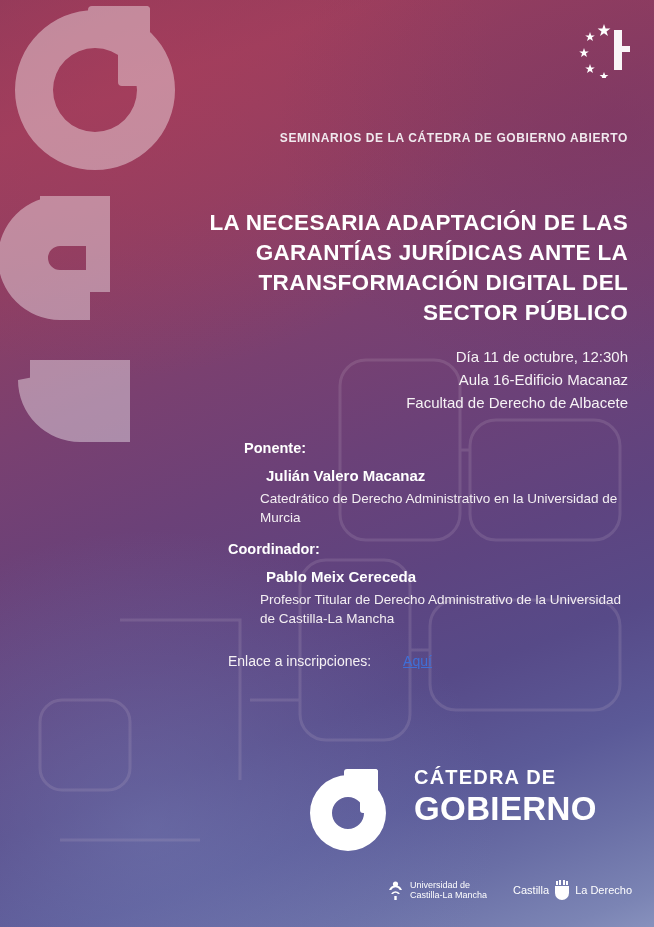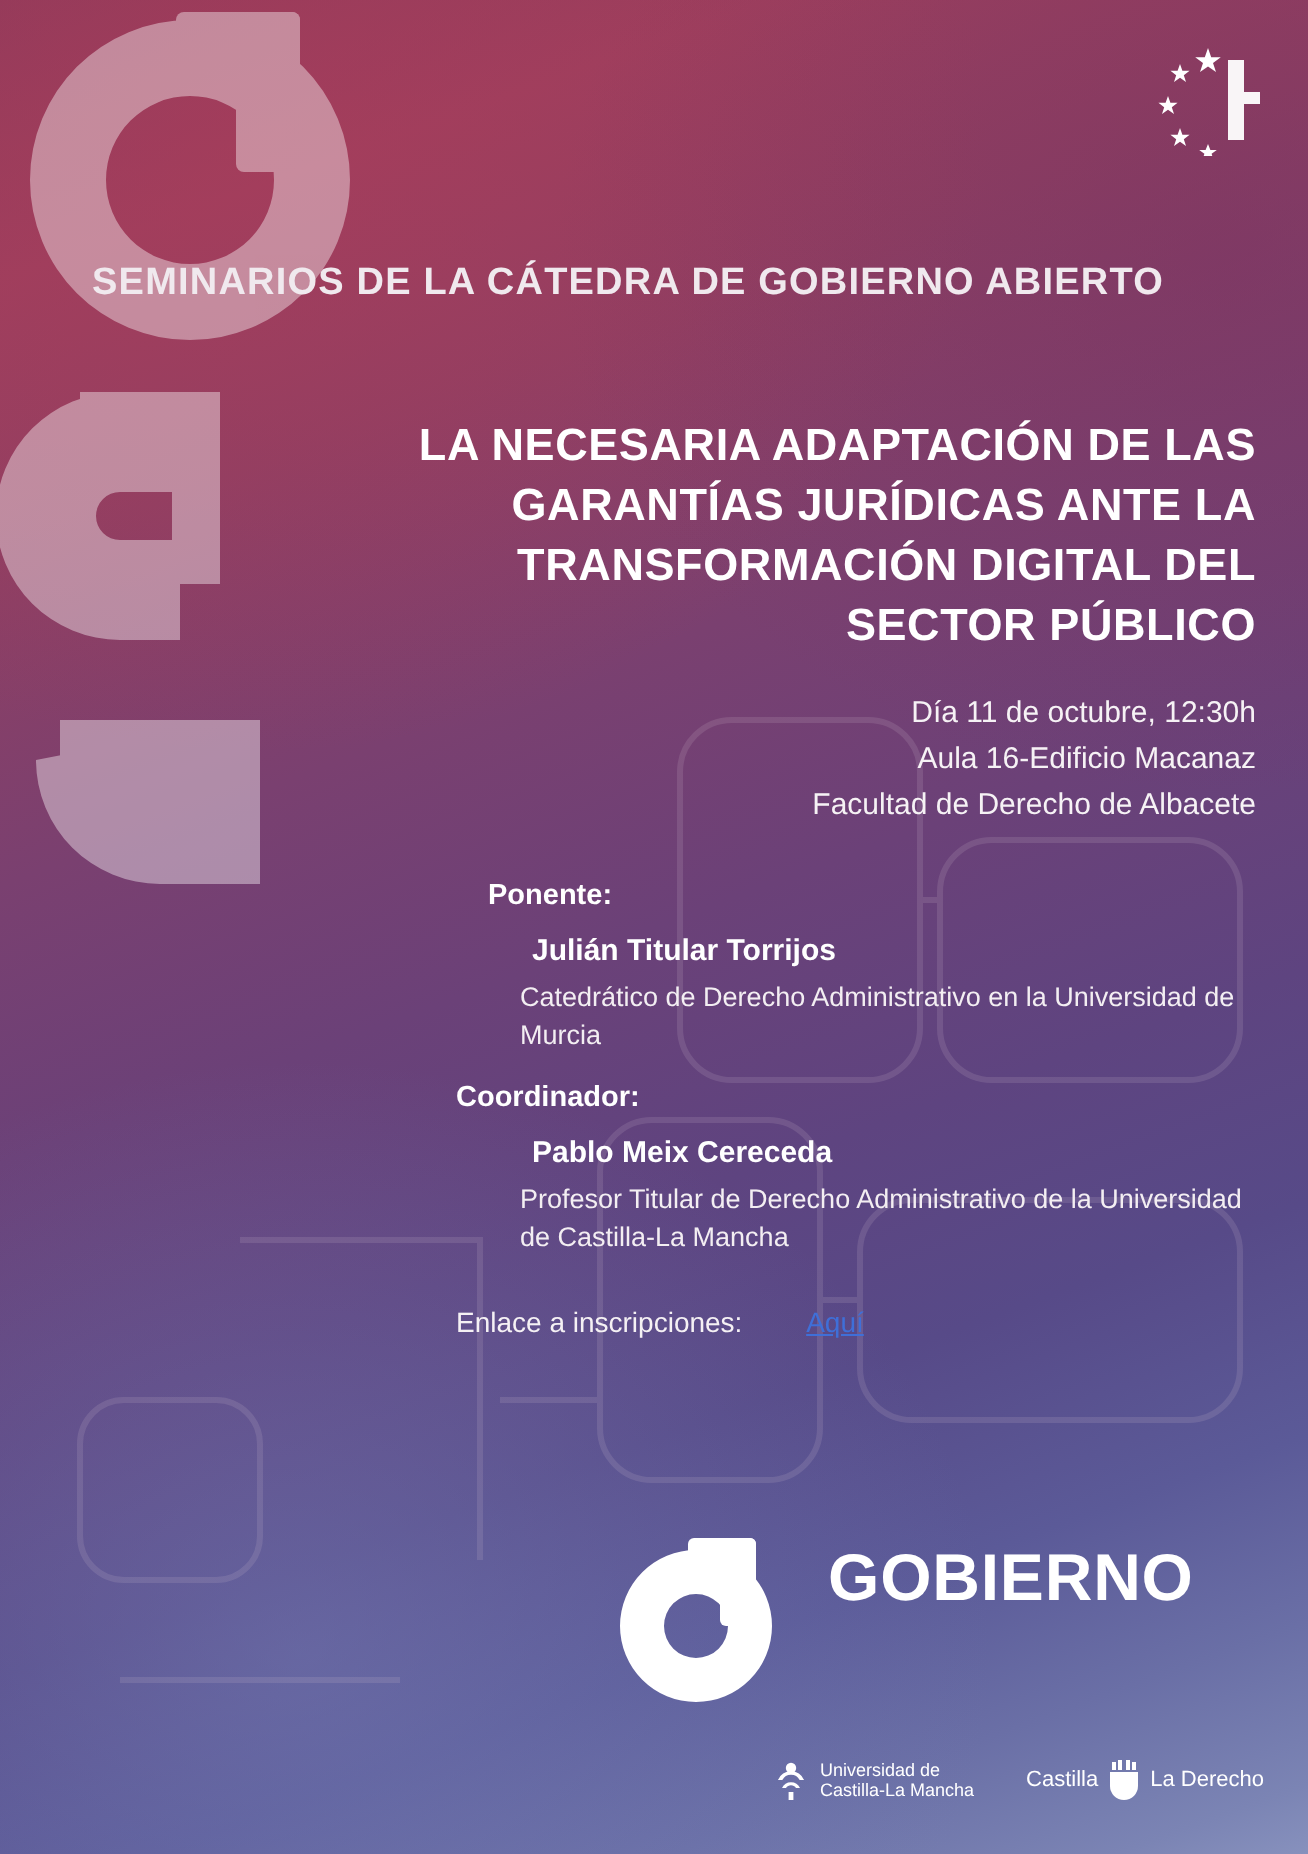--- a/index.html
+++ b/index.html
@@ -94,22 +94,22 @@
     font-size: 21px;
     font-weight: bold;
     color: #ffffff;
     margin-top: 2px;
   }
 
   .kicker {
     position: absolute;
     left: 0; right: 26px;
     top: 131px;
-    text-align: center;
-    font-size: 19px;
+    text-align: right;
+    font-size: 12px;
     font-weight: bold;
     letter-spacing: 0.6px;
     color: #f0e9ee;
   }
 
   .title {
     position: absolute;
     right: 26px;
     top: 208px;
     width: 420px;
@@ -301,21 +301,21 @@
   <div class="title">LA NECESARIA ADAPTACIÓN DE LAS GARANTÍAS JURÍDICAS ANTE LA TRANSFORMACIÓN DIGITAL DEL SECTOR PÚBLICO</div>
 
   <div class="when">
     <div>Día 11 de octubre, 12:30h</div>
     <div>Aula 16-Edificio Macanaz</div>
     <div>Facultad de Derecho de Albacete</div>
   </div>
 
   <div class="people">
     <div class="role">Ponente:</div>
-    <div class="pname">Julián Titular Torrijos</div>
+    <div class="pname">Julián Valero Macanaz</div>
     <div class="paffil">Catedrático de Derecho Administrativo en la Universidad de Murcia</div>
 
     <div class="role">Coordinador:</div>
     <div class="pname">Pablo Meix Cereceda</div>
     <div class="paffil">Profesor Titular de Derecho Administrativo de la Universidad de Castilla-La Mancha</div>
 
     <div class="enlace">
       <span>Enlace a inscripciones:</span>
       <a href="#">Aquí</a>
     </div>
@@ -324,20 +324,21 @@
   <div class="brand">
     <svg class="mark" viewBox="0 0 96 96">
       <g fill="#ffffff">
         <path d="M48 10 a38 38 0 1 0 0 76 a38 38 0 1 0 0 -76 z
                  M48 32 a16 16 0 1 1 0 32 a16 16 0 1 1 0 -32 z" fill-rule="evenodd"></path>
         <rect x="44" y="4" width="34" height="18" rx="3"></rect>
         <rect x="60" y="4" width="18" height="44" rx="3"></rect>
       </g>
     </svg>
     <div class="words">
+      <div class="w1">CÁTEDRA DE</div>
       <div class="w2">GOBIERNO</div>
     </div>
   </div>
 
   <div class="footer-logos">
     <div class="uclm">
       <svg class="glyph" viewBox="0 0 17 20">
         <g fill="#ffffff">
           <circle cx="8.5" cy="4" r="2.6"></circle>
           <path d="M2 10 a7 7 0 0 1 13 0 l-2.2 0 a4.8 4.8 0 0 0 -8.6 0 z"></path>

